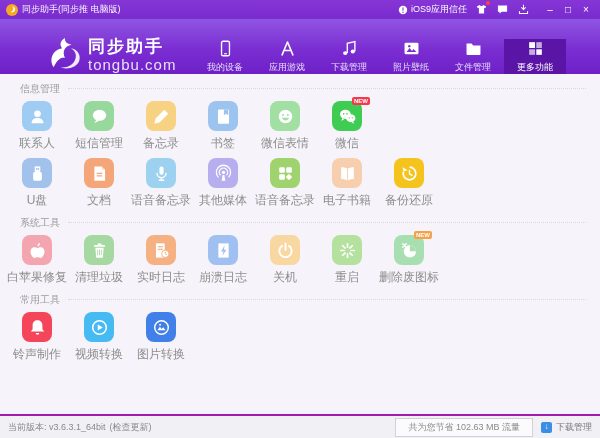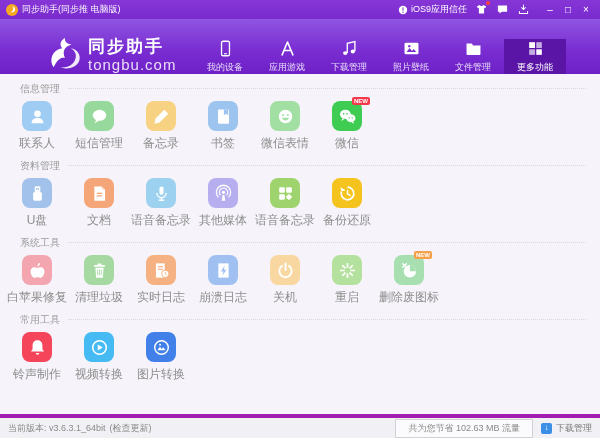--- a/index.html
+++ b/index.html
@@ -50,21 +50,21 @@
     display:flex; align-items:center; justify-content:center; }
   .tile svg { width:19px; height:19px; }
   .tile-label { font-size:12px; color:#8d8d8d; margin-top:4px; white-space:nowrap; }
   .badge { position:absolute; top:-4px; right:-8px; color:#fff; font-size:6px;
     line-height:8px; padding:0 2px; border-radius:2px; font-weight:bold; }
   .tile-overlay { position:absolute; right:-3px; bottom:-2px; width:10px; height:10px;
     border-radius:2px; background:#8b8b93; display:flex; align-items:center; justify-content:center; }
   .tile-overlay svg { width:7px; height:7px; }
 
   
-  .statusbar { height:24px; flex:0 0 24px; background:#f1f0f4; border-top:4px solid #a21caf;
+  .statusbar { height:24px; flex:0 0 24px; background:#f1f0f4; border-top:2px solid #a21caf;
     display:flex; align-items:center; font-size:9px; color:#8a8a8a; padding:0 8px; }
   .sb-left { display:flex; gap:4px; align-items:center; }
   .sb-update { cursor:default; }
   .sb-right { margin-left:auto; display:flex; align-items:center; gap:8px; }
   .sb-saved { border:1px solid #d2d1d6; background:#fbfbfd; padding:2px 12px; color:#8a8a8a; }
   .sb-dl { display:flex; align-items:center; gap:4px; color:#777; cursor:default; }
   .sb-dl-icon { width:11px; height:11px; border-radius:2px; background:#3a8ee6; color:#fff;
     display:flex; align-items:center; justify-content:center; font-size:8px; line-height:1; }
 </style>
 </head>
@@ -233,23 +233,20 @@
               <circle cx="7.2" cy="8.7" r="1" fill="currentColor"></circle>
               <circle cx="11.4" cy="8.7" r="1" fill="currentColor"></circle>
               <circle cx="14.3" cy="13.7" r=".9" fill="currentColor"></circle>
               <circle cx="18" cy="13.7" r=".9" fill="currentColor"></circle>
             </svg>
             <span class="badge" style="background:#f5394a">NEW</span>
           </div>
           <span class="tile-label">微信</span>
         </div>
       </div>
-      <div class="section-title">
-        <span>资料管理</span>
-      </div>
       <div class="tiles">
         <div class="tile-item">
           <div class="tile" style="background:#a2c2ec;color:#a2c2ec">
             <svg viewBox="0 0 24 24">
               <path d="M8.5 3h7v7h-7z" fill="#fff"></path>
               <rect x="6.5" y="10" width="11" height="11" rx="2" fill="#fff"></rect>
               <rect x="10.2" y="5" width="1.6" height="2.4" fill="currentColor"></rect>
               <rect x="12.4" y="5" width="1.6" height="2.4" fill="currentColor"></rect>
             </svg>
           </div>
@@ -291,20 +288,29 @@
         <div class="tile-item">
           <div class="tile" style="background:#9ed36e;color:#9ed36e">
             <svg viewBox="0 0 24 24">
               <rect x="4" y="4" width="7.2" height="7.2" rx="1.6" fill="#fff"></rect>
               <rect x="12.8" y="4" width="7.2" height="7.2" rx="1.6" fill="#fff"></rect>
               <rect x="4" y="12.8" width="7.2" height="7.2" rx="1.6" fill="#fff"></rect>
               <rect x="13.4" y="13.4" width="6" height="6" rx="1.4" fill="#fff" transform="rotate(45 16.4 16.4)"></rect>
             </svg>
           </div>
           <span class="tile-label">语音备忘录</span>
+        </div>
+        <div class="tile-item">
+          <div class="tile" style="background:#f7cfae;color:#f7cfae">
+            <svg viewBox="0 0 24 24">
+              <path d="M12 6.2C10 4.8 7.2 4.2 4 4.2v14.6c3.2 0 6 .6 8 2 2-1.4 4.8-2 8-2V4.2c-3.2 0-6 .6-8 2z" fill="#fff"></path>
+              <path d="M12 6.2v14.6" stroke="currentColor" stroke-width="1.2"></path>
+            </svg>
+          </div>
+          <span class="tile-label">电子书籍</span>
         </div>
         <div class="tile-item">
           <div class="tile" style="background:#f5c31d;color:#f5c31d">
             <svg viewBox="0 0 24 24">
               <path d="M12 4a8 8 0 1 1-7.7 5.8" stroke="#fff" stroke-width="2.2" fill="none"></path>
               <path d="M3.2 4.2l1.2 5.4 5.2-1.8z" fill="#fff"></path>
               <path d="M12 8.2v4.3l3.2 2" stroke="#fff" stroke-width="1.8" fill="none" stroke-linecap="round"></path>
             </svg>
           </div>
           <span class="tile-label">备份还原</span>

